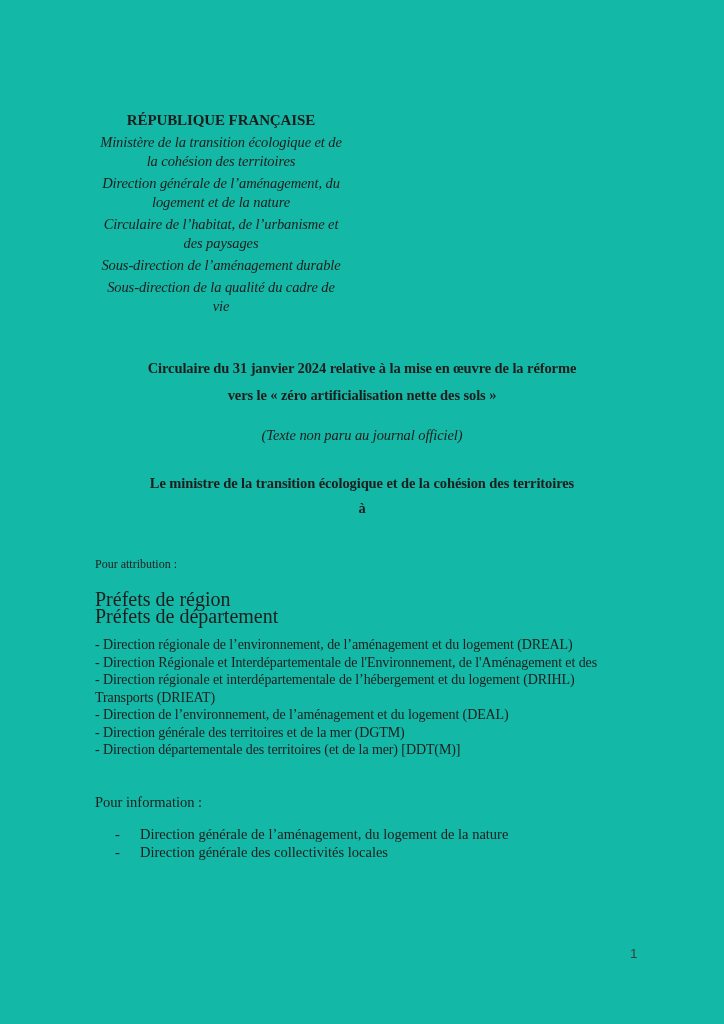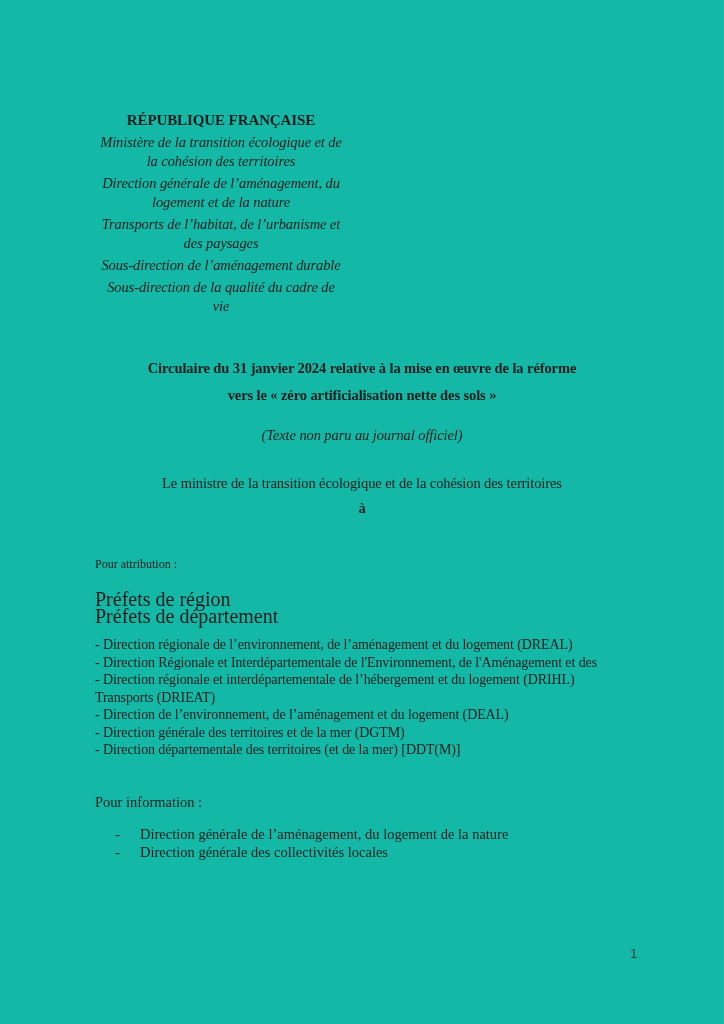--- a/index.html
+++ b/index.html
@@ -43,21 +43,21 @@
     top: 359px;
     width: 724px;
     text-align: center;
     font-size: 14.5px;
     line-height: 18px;
     letter-spacing: -0.1px;
   }
   .title-line1 { font-weight: bold; }
   .title-line2 { font-weight: bold; margin-top: 9px; }
   .journal-note { font-style: italic; margin-top: 22px; }
-  .minister-line { font-weight: normal; margin-top: 30px; }
+  .minister-line { font-weight: bold; margin-top: 30px; }
   .addressee { font-weight: bold; margin-top: 7px; }
 
   
   .attribution-label {
     position: absolute;
     left: 95px;
     top: 556px;
     font-size: 12px;
     line-height: 17px;
   }
@@ -114,21 +114,21 @@
     <div class="republic nowrap">RÉPUBLIQUE FRANÇAISE</div>
     <div class="hdr-para">
       <div class="nowrap">Ministère de la transition écologique et de</div>
       <div class="nowrap">la cohésion des territoires</div>
     </div>
     <div class="hdr-para">
       <div class="nowrap">Direction générale de l’aménagement, du</div>
       <div class="nowrap">logement et de la nature</div>
     </div>
     <div class="hdr-para">
-      <div class="nowrap">Transports de l’habitat, de l’urbanisme et</div>
+      <div class="nowrap">Circulaire de l’habitat, de l’urbanisme et</div>
       <div class="nowrap">des paysages</div>
     </div>
     <div class="hdr-para">
       <div class="nowrap">Sous-direction de l’aménagement durable</div>
     </div>
     <div class="hdr-para">
       <div class="nowrap">Sous-direction de la qualité du cadre de</div>
       <div class="nowrap">vie</div>
     </div>
   </div>

